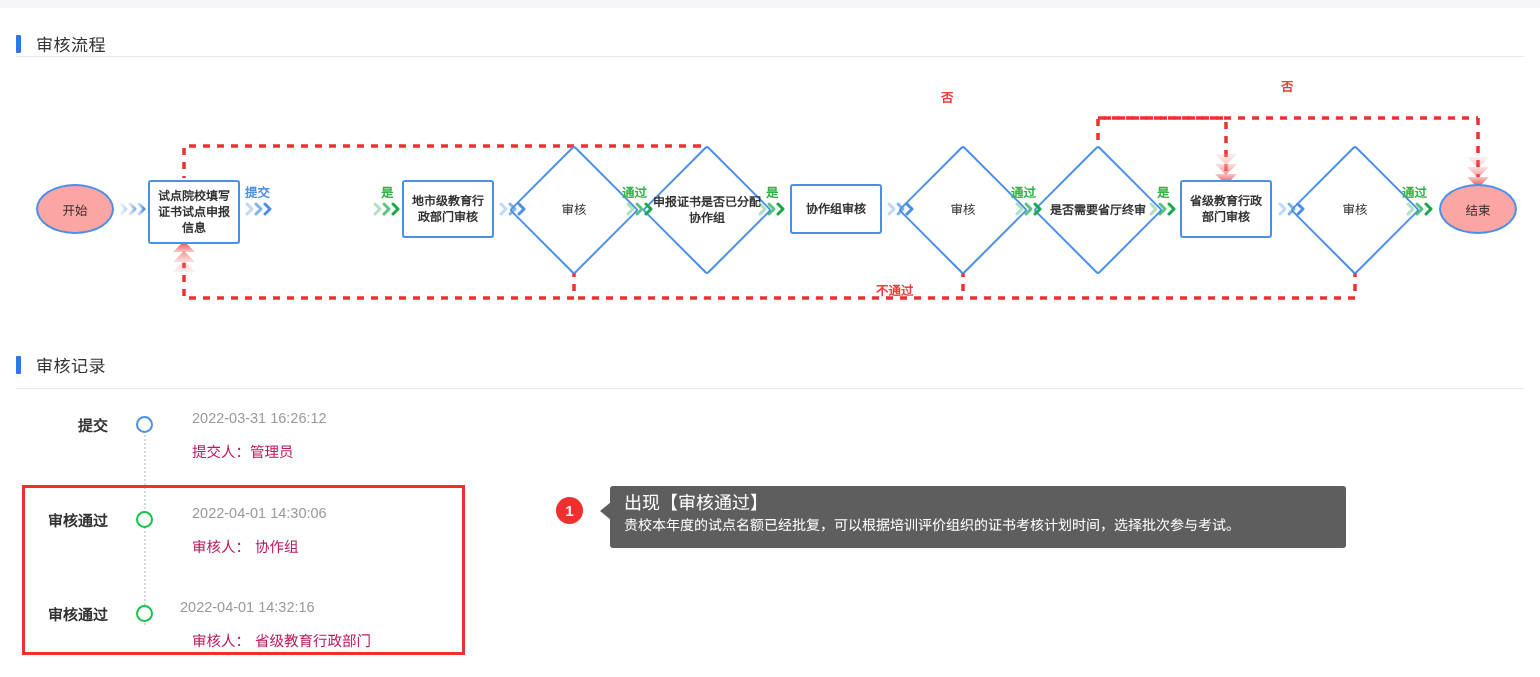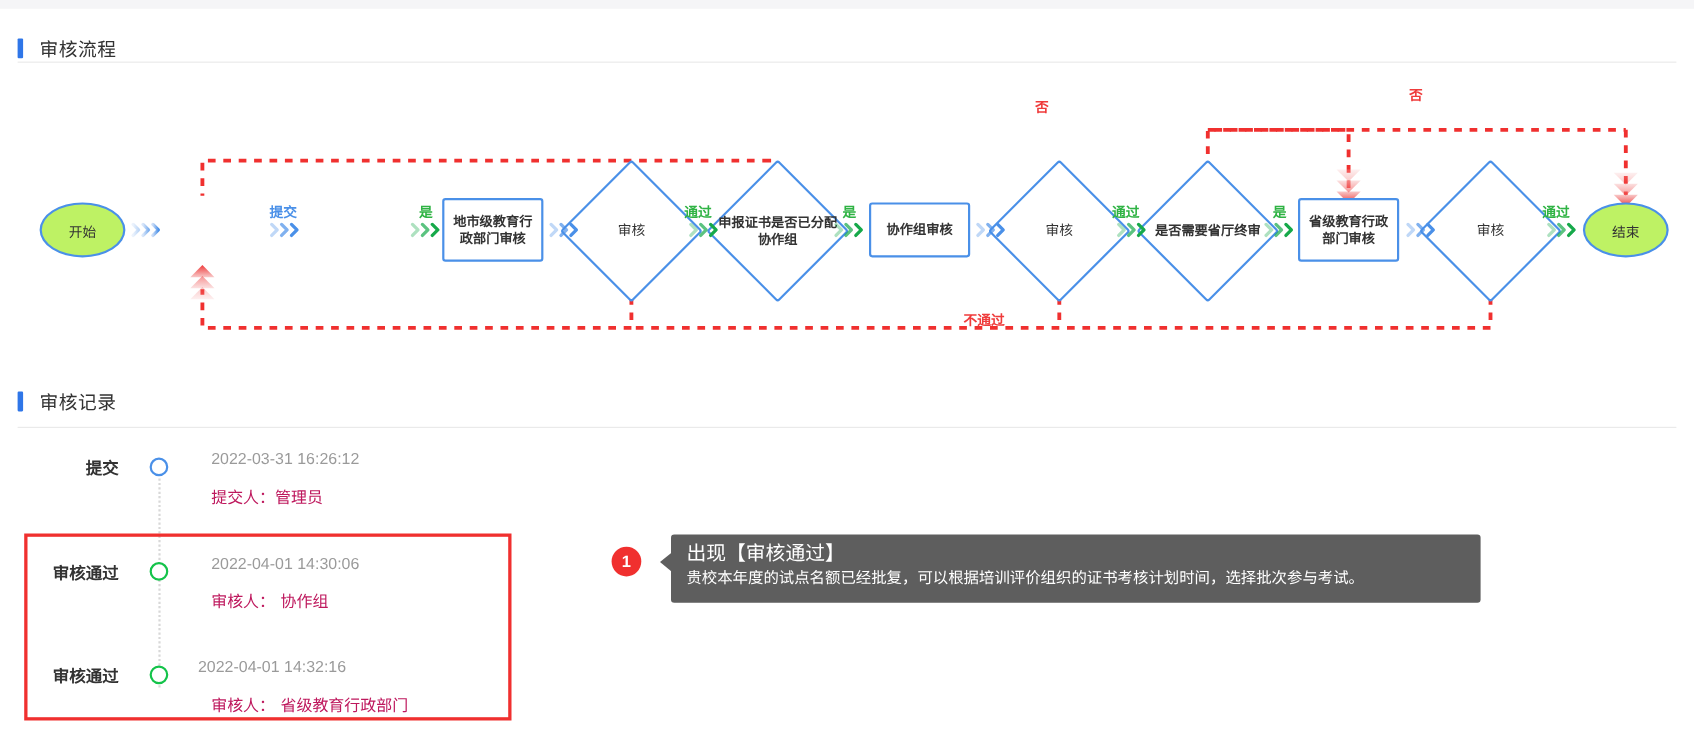--- a/index.html
+++ b/index.html
@@ -28,21 +28,21 @@
   #flow{position:absolute;left:0;top:58px;width:1540px;height:285px;}
   #flow svg{position:absolute;left:0;top:0;}
 
   .fl-node{position:absolute;box-sizing:border-box;}
   .fl-rect{
     border:2px solid #4a90e8;border-radius:3px;background:#fff;
     display:flex;align-items:center;justify-content:center;text-align:center;
     font-size:12px;line-height:16px;color:#333;padding:2px 4px;font-weight:600;
   }
   .fl-ellipse{
-    border:2px solid #4a90e8;border-radius:50%;background:#bef264;
+    border:2px solid #4a90e8;border-radius:50%;background:#fca5a5;
     display:flex;align-items:center;justify-content:center;text-align:center;
     font-size:12.5px;color:#333;
   }
   .fl-diamond-wrap{position:absolute;}
   .fl-diamond{
     position:absolute;left:0;top:0;width:100%;height:100%;
     border:2.5px solid #4a90e8;background:#fff;
     transform:rotate(45deg);border-radius:3px;box-sizing:border-box;
   }
   .fl-diamond-label{
@@ -163,20 +163,23 @@
       <path d="M1478,130 l11,-11 h-22 z" opacity="1"></path>
       <path d="M1478,120 l11,-11 h-22 z" opacity=".55"></path>
       <path d="M1478,110 l11,-11 h-22 z" opacity=".28"></path>
     </g>
   </svg>
 
   <div class="fl-node fl-ellipse" style="left:36px;top:126px;width:78px;height:50px;">
     <span>开始</span>
   </div>
 
+  <div class="fl-node fl-rect" style="left:148px;top:122px;width:92px;height:64px;">
+    <span>试点院校填写证书试点申报信息</span>
+  </div>
 
 
   <div class="fl-node fl-rect" style="left:402px;top:122px;width:92px;height:58px;">
     <span>地市级教育行政部门审核</span>
   </div>
 
   <div class="fl-diamond-wrap" style="left:528px;top:106px;width:92px;height:92px;">
     <div class="fl-diamond"></div>
     <div class="fl-diamond-label small">审核</div>
   </div>

